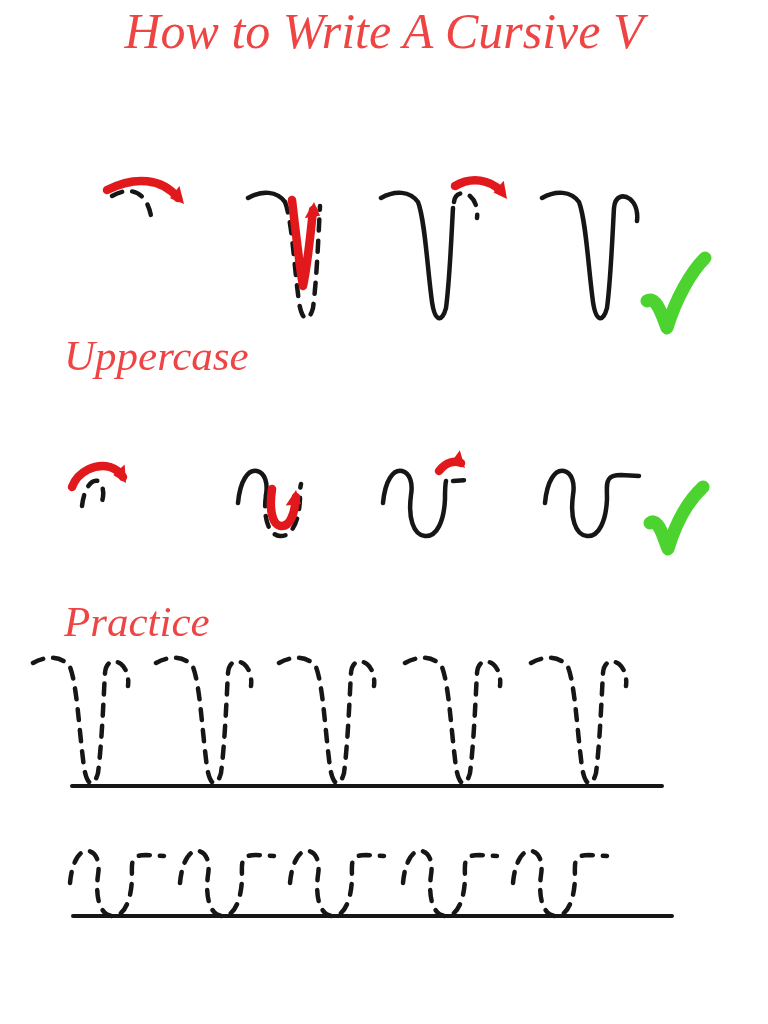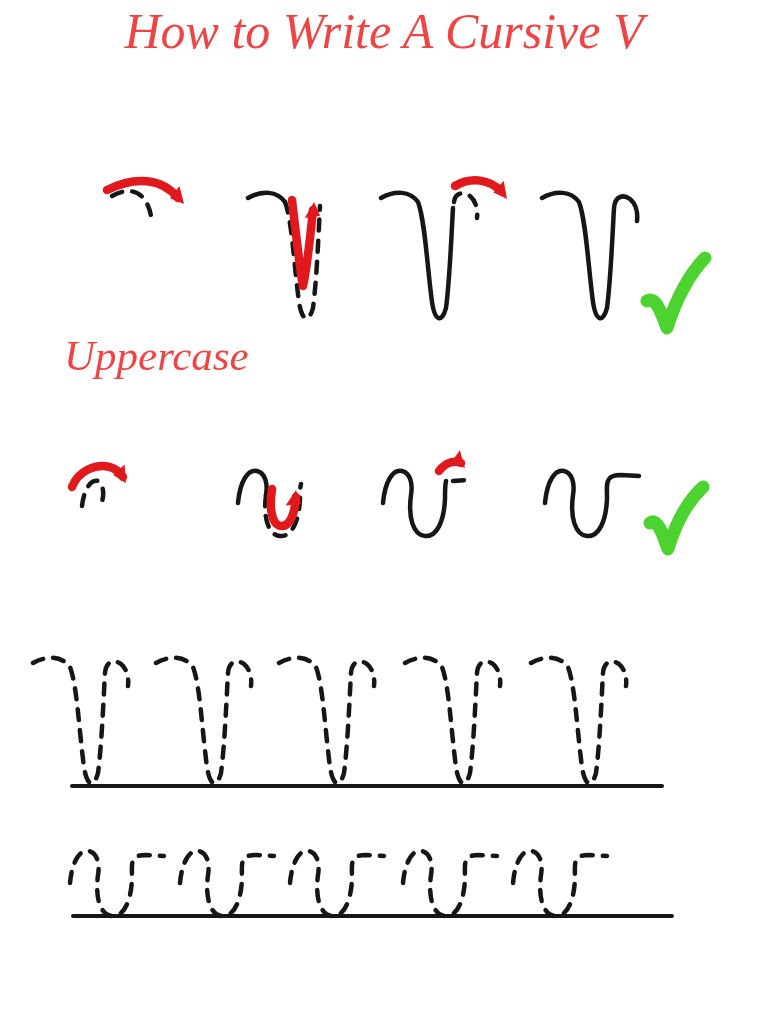--- a/index.html
+++ b/index.html
@@ -109,20 +109,21 @@
       <g transform="translate(505,0)">
         <path class="letter" d="M0,58 C2,36 10,24 19,26 C27,28 30,38 28,50 C25,72 30,90 42,91 C54,92 61,76 62,54 C62,44 61,38 64,34 C66,31 70,30 76,30 L94,31"></path>
       </g>
 
       <g stroke="#4cd32f">
         <path class="check" d="M610,78 C615,74 620,81 625,96 L628,104 C636,77 649,55 663,42"></path>
       </g>
     </g>
   </svg>
 
+  <div class="section-label lbl-practice">Practice</div>
 
   <svg class="row-practice1" width="680" height="160" viewBox="0 0 680 160">
     <defs>
       <path id="pV" d="M0,38 C14,30 29,31 37,42 C44,60 46,105 51,142 C54,162 61,163 65,148 C69,118 71,63 72,48 C73,36 81,34 88,39 C94,44 96,53 95,61"></path>
     </defs>
     <g fill="none" stroke-linecap="round" stroke-linejoin="round" stroke="#161616">
       <use href="#pV" class="letter dashed" x="3" y="-20"></use>
       <use href="#pV" class="letter dashed" x="126" y="-20"></use>
       <use href="#pV" class="letter dashed" x="249" y="-20"></use>
       <use href="#pV" class="letter dashed" x="375" y="-20"></use>

